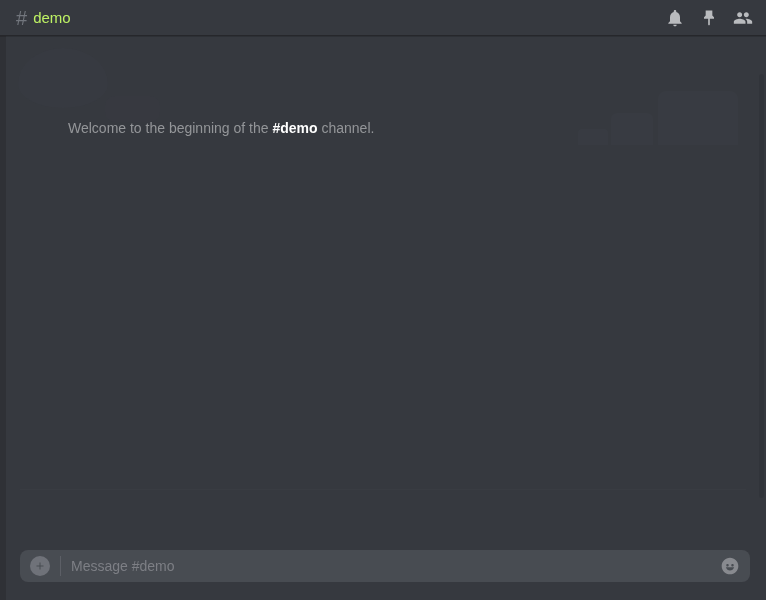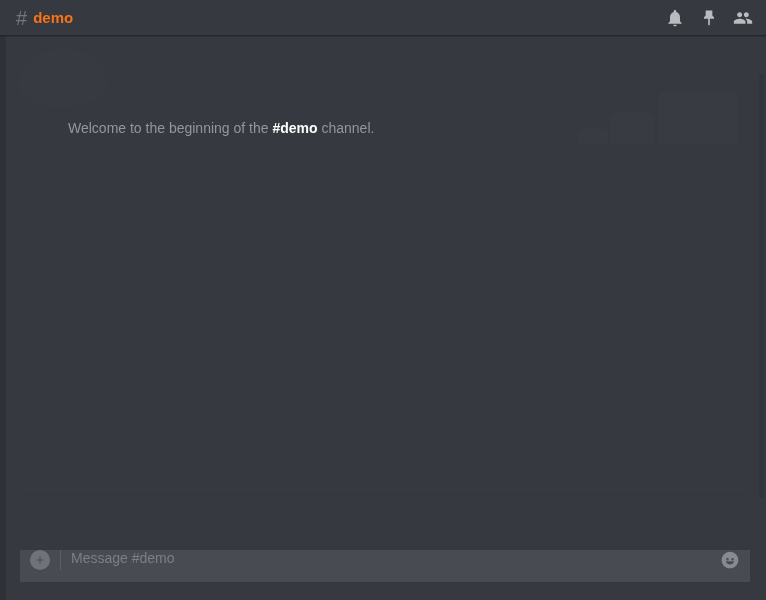--- a/index.html
+++ b/index.html
@@ -37,23 +37,23 @@
       box-shadow: 0 1px 0 rgba(0,0,0,0.15);
     }
     .hash-icon {
       color: #72767d;
       margin-right: 6px;
       font-size: 20px;
       font-weight: 400;
       line-height: 1;
     }
     .channel-title {
-      color: #f97316;
+      color: #bef264;
       font-size: 15px;
-      font-weight: 700;
+      font-weight: 400;
     }
     .header-spacer {
       flex: 1;
     }
     .header-icon {
       color: #b9bbbe;
       width: 22px;
       height: 22px;
       margin-left: 12px;
       cursor: pointer;
@@ -146,24 +146,24 @@
       bottom: 60px;
       height: 1px;
       background: rgba(255,255,255,0.015);
     }
     .input-wrap {
       padding: 0 16px 18px 20px;
       flex-shrink: 0;
     }
     .input-bar {
       background: #484c52;
-      border-radius: 0;
+      border-radius: 8px;
       height: 32px;
       display: flex;
-      align-items: flex-start;
+      align-items: center;
       padding: 0 10px;
     }
     .add-btn {
       width: 20px;
       height: 20px;
       border-radius: 50%;
       background: #6f7279;
       display: flex;
       align-items: center;
       justify-content: center;

